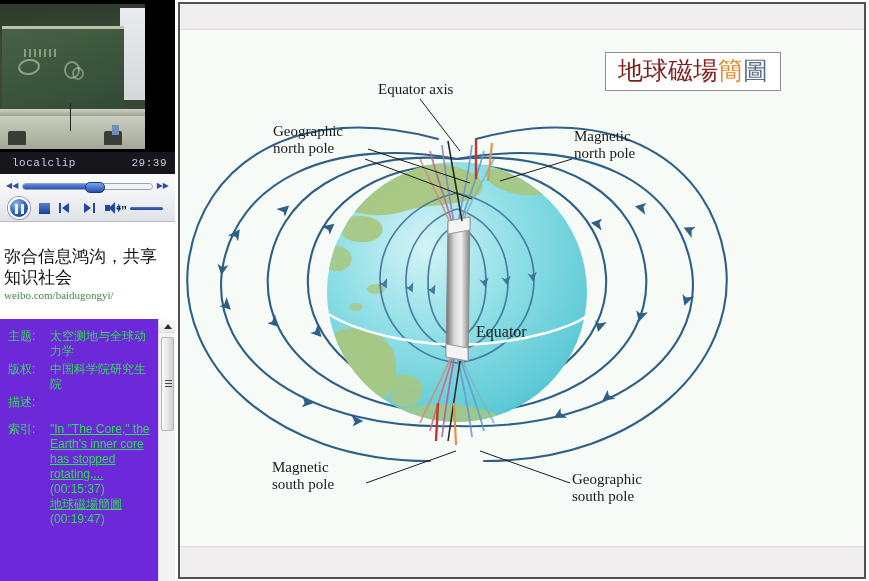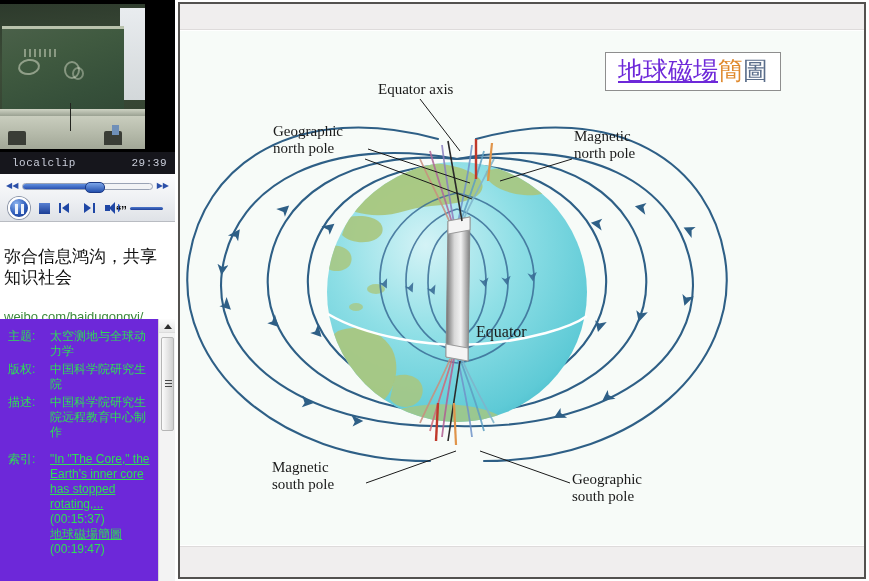--- a/index.html
+++ b/index.html
@@ -217,22 +217,22 @@
   .ad-link {
     color: #1a42c8; font-size: 13px;
     text-decoration: underline; display: block;
     line-height: 1.15;
   }
   .ad-text {
     color: #111; font-size: 17px; line-height: 1.25;
     margin-top: 12px;
   }
   .ad-url {
-    color: #3c8a3c; font-size: 13px; margin-top: 20px;
-    font-family: Liberation Sans, sans-serif;
+    color: #3c8a3c; font-size: 11px; margin-top: 0;
+    font-family: Liberation Serif, serif;
   }
 
   
   .meta-panel {
     position: absolute; left: 0; top: 319px;
     width: 175px; height: 336px;
     background: #6d28d9;
     overflow: hidden;
   }
   .meta-inner {
@@ -320,21 +320,21 @@
   .title-box {
     position: absolute; left: 425px; top: 21px;
     border: 1px solid #8e8e8e;
     background: #ffffff;
     padding: 5px 12px 7px;
     font-size: 25px;
     line-height: 1;
     white-space: nowrap;
     font-family: "DejaVu Sans", sans-serif;
   }
-  .tc-gray { color: #6d28d9; text-decoration: underline; }
+  .tc-gray { color: #7f1d1d; }
   .tc-orange { color: #e08a2e; }
   .tc-blue { color: #5a6d8a; }
 
   
   .dlabel {
     position: absolute;
     font-family: "Liberation Serif", serif;
     font-size: 15px;
     color: #1a1a1a;
     line-height: 1.12;
@@ -422,21 +422,20 @@
         <div class="meta-row">
           <div class="meta-key">主题:</div>
           <div class="meta-val">太空测地与全球动力学</div>
         </div>
         <div class="meta-row">
           <div class="meta-key">版权:</div>
           <div class="meta-val">中国科学院研究生院</div>
         </div>
         <div class="meta-row">
           <div class="meta-key">描述:</div>
-          <div class="meta-val">中国科学院研究生院远程教育中心制作</div>
         </div>
 
         <div class="meta-row" style="margin-top:12px">
           <div class="meta-key">索引:</div>
           <div class="meta-val">
             <a href="#">"In "The Core," the Earth's inner core has stopped rotating,...</a>
             <span class="idx-time">(00:15:37)</span>
             <a href="#">地球磁場簡圖</a>
             <span class="idx-time">(00:19:47)</span>
           </div>

